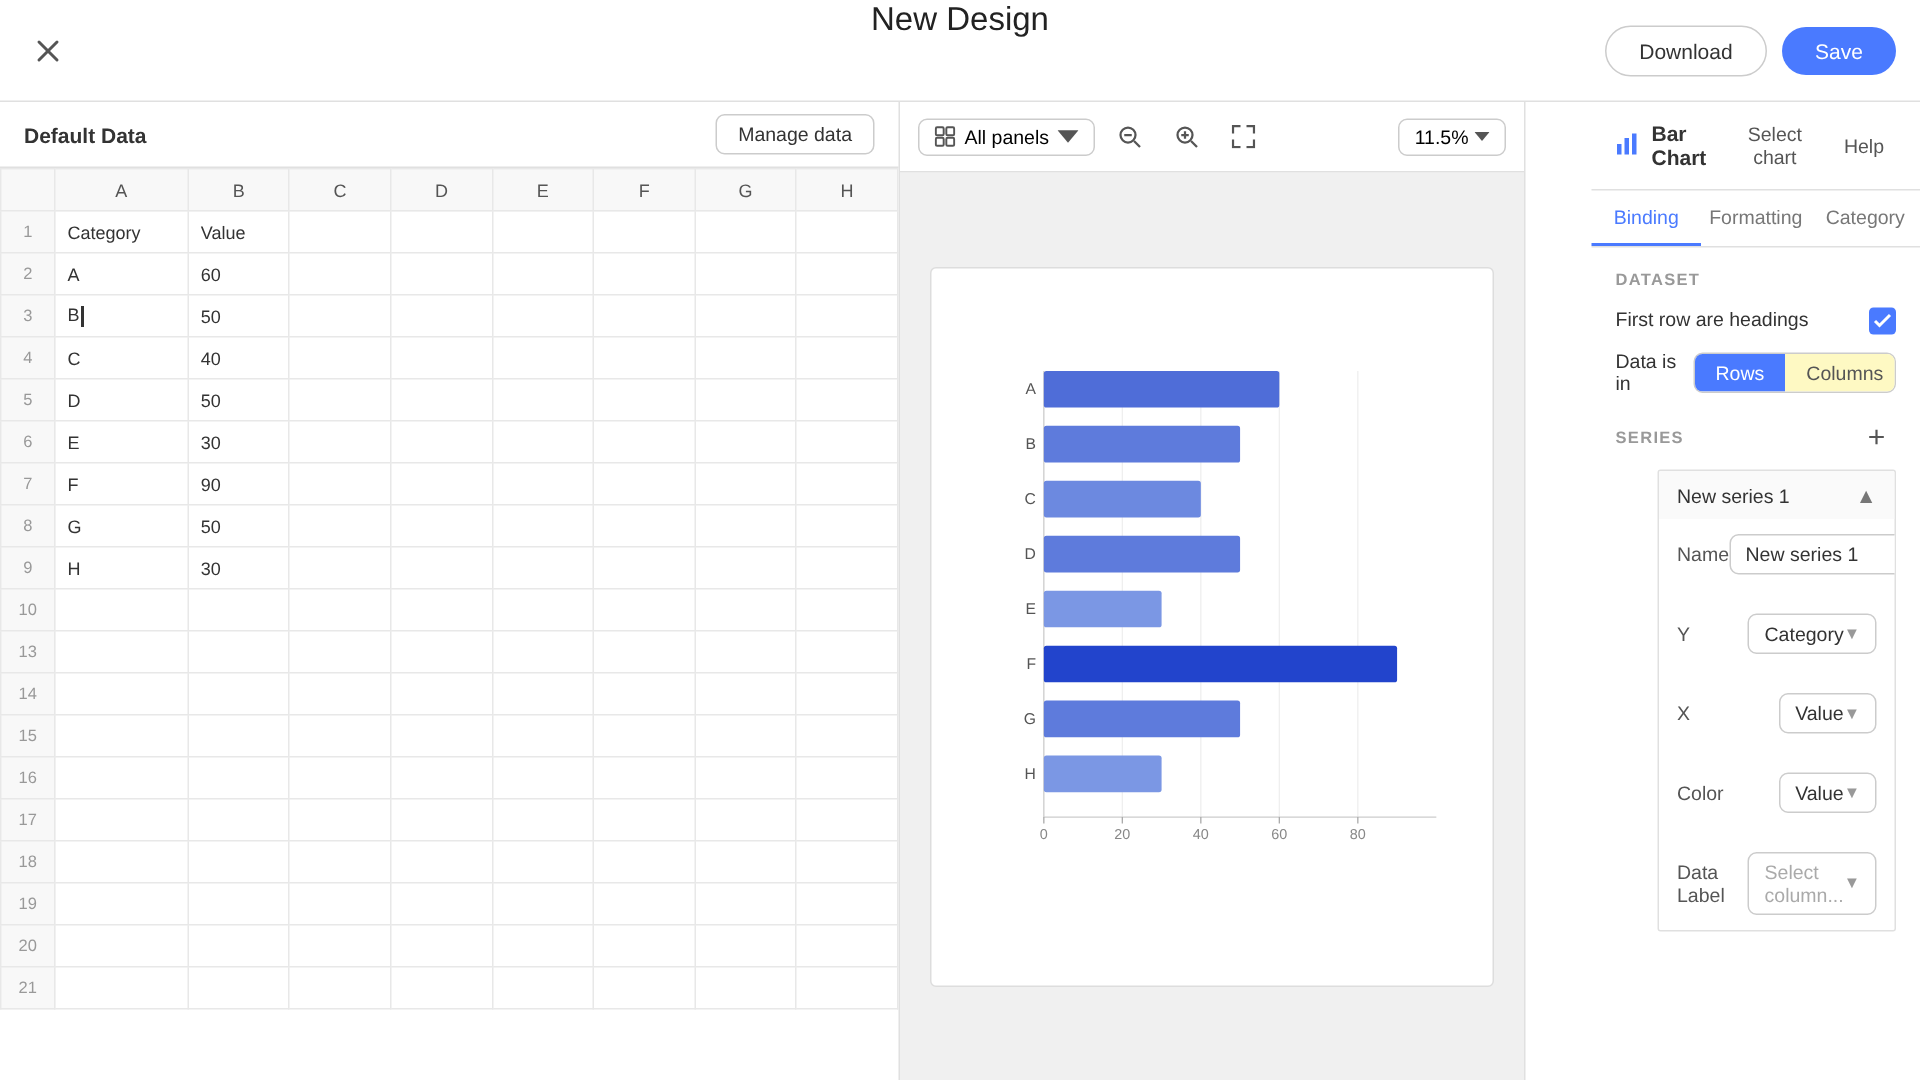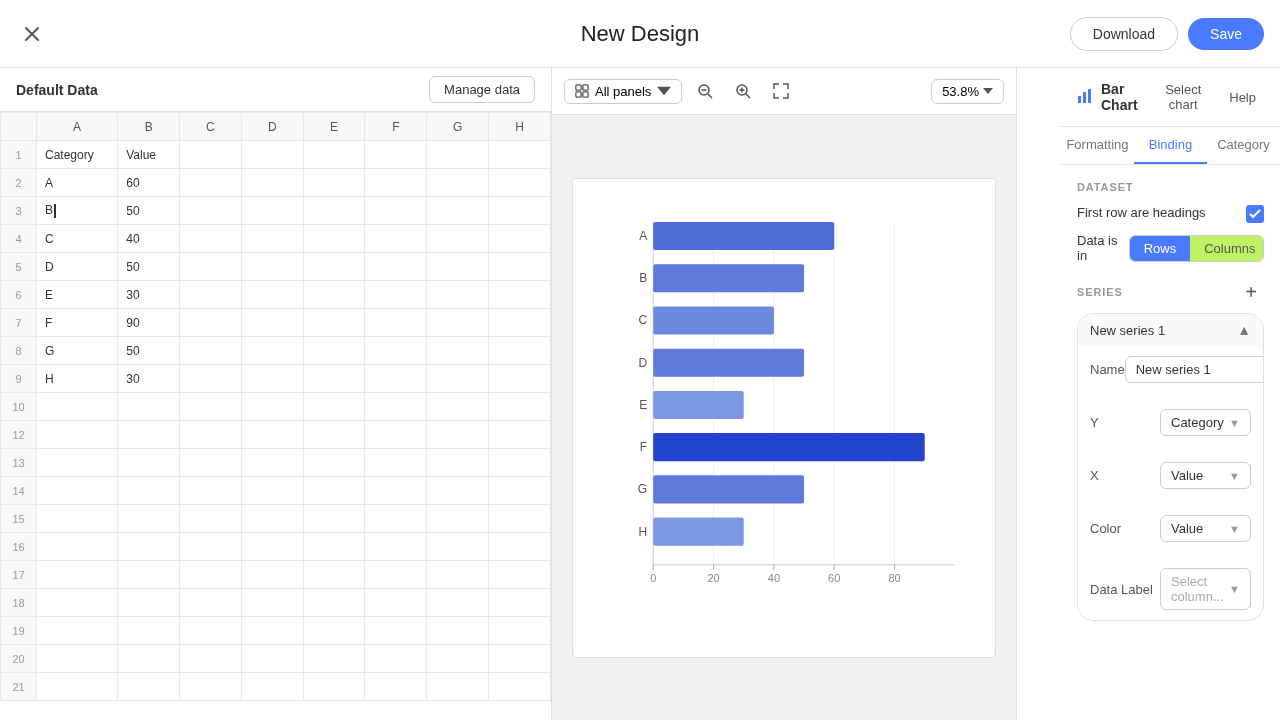--- a/index.html
+++ b/index.html
@@ -1,20 +1,20 @@
 <!DOCTYPE html>
 <html><head>
   <meta charset="utf-8">
   <style>
     * { box-sizing: border-box; margin: 0; padding: 0; }
     body { font-family: -apple-system, BlinkMacSystemFont, 'Segoe UI', Arial, sans-serif; font-size: 13px; background: #f5f5f5; width: 1280px; height: 720px; overflow: hidden; display: flex; flex-direction: column; }
 
     
     .topbar {
-      display: flex; align-items: center; justify-content: space-between;
+      display: flex; justify-content: space-between;
       background: #fff; border-bottom: 1px solid #e0e0e0;
       padding: 0 16px; height: 68px; flex-shrink: 0;
     }
     .topbar-left { display: flex; align-items: center; gap: 10px; }
     .close-btn { width: 32px; height: 32px; display: flex; align-items: center; justify-content: center; cursor: pointer; border-radius: 4px; }
     .close-btn svg { width: 20px; height: 20px; }
     .topbar-title { font-size: 22px; font-weight: 500; color: #222; position: absolute; left: 50%; transform: translateX(-50%); }
     .topbar-right { display: flex; align-items: center; gap: 10px; }
     .btn-download {
       border: 1px solid #ccc; background: #fff; border-radius: 24px;
@@ -22,21 +22,21 @@
     }
     .btn-save {
       border: none; background: #4a7aff; border-radius: 24px;
       padding: 8px 22px; font-size: 14px; cursor: pointer; color: #fff; font-weight: 500;
     }
 
     
     .main { display: flex; flex: 1; overflow: hidden; }
 
     
-    .left-panel { width: 552px; border-right: 1px solid #e0e0e0; display: flex; flex-direction: column; background: #fff; }
+    .left-panel { width: 600px; border-right: 1px solid #e0e0e0; display: flex; flex-direction: column; background: #fff; }
     .left-panel-header { display: flex; align-items: center; justify-content: space-between; padding: 8px 16px; border-bottom: 1px solid #e0e0e0; }
     .left-panel-title { font-weight: 600; font-size: 14px; color: #333; }
     .manage-data-btn { border: 1px solid #ccc; background: #fff; border-radius: 6px; padding: 5px 14px; font-size: 13px; cursor: pointer; color: #333; }
 
     
     .spreadsheet { flex: 1; overflow: auto; }
     .spreadsheet table { border-collapse: collapse; width: 100%; }
     .spreadsheet th, .spreadsheet td { border: 1px solid #e8e8e8; min-width: 50px; height: 28px; padding: 0 8px; text-align: left; font-size: 12px; color: #333; }
     .spreadsheet .row-num { background: #f8f8f8; color: #999; text-align: center; min-width: 36px; width: 36px; font-size: 11px; border: 1px solid #e8e8e8; }
     .spreadsheet .col-header { background: #f8f8f8; text-align: center; font-weight: 500; color: #555; font-size: 12px; border: 1px solid #e8e8e8; }
@@ -77,27 +77,27 @@
 
     .dataset-row { display: flex; align-items: flex-start; justify-content: space-between; margin-bottom: 10px; }
     .dataset-label { font-size: 13px; color: #333; }
     .checkbox-wrapper { display: flex; align-items: center; }
     .checkbox-blue { width: 18px; height: 18px; background: #4a7aff; border-radius: 3px; display: flex; align-items: center; justify-content: center; }
     .checkbox-blue svg { width: 12px; height: 12px; stroke: #fff; fill: none; stroke-width: 2.5; }
 
     .data-is-row { display: flex; align-items: center; justify-content: space-between; margin-bottom: 16px; }
     .data-is-label { font-size: 13px; color: #333; }
     .toggle-group { display: flex; border: 1px solid #ccc; border-radius: 6px; overflow: hidden; }
-    .toggle-btn { padding: 5px 14px; font-size: 13px; cursor: pointer; background: #bef264; border: none; color: #555; }
+    .toggle-btn { padding: 5px 14px; font-size: 13px; cursor: pointer; background: #fef9c3; border: none; color: #555; }
     .toggle-btn.active { background: #4a7aff; color: #fff; font-weight: 500; }
 
     .series-header { display: flex; align-items: center; justify-content: space-between; margin-bottom: 8px; }
     .add-btn { width: 26px; height: 26px; display: flex; align-items: center; justify-content: center; border: none; background: none; cursor: pointer; font-size: 20px; color: #555; border-radius: 4px; }
 
-    .series-item { border: 1px solid #e0e0e0; border-radius: 16px; margin-bottom: 12px; overflow: hidden; }
+    .series-item { border: 1px solid #e0e0e0; border-radius: 2px; margin-bottom: 12px; overflow: hidden; margin-left: 28px; }
     .series-item-header { display: flex; align-items: center; justify-content: space-between; padding: 8px 12px; cursor: pointer; background: #fafafa; }
     .series-item-name { font-size: 13px; font-weight: 500; color: #333; }
     .series-item-chevron { font-size: 14px; color: #777; }
 
     .series-fields { padding: 10px 12px; display: flex; flex-direction: column; gap: 26px; }
     .field-row { display: flex; align-items: center; justify-content: space-between; }
     .field-label { font-size: 13px; color: #555; width: 70px; }
     .field-input { border: 1px solid #ccc; border-radius: 6px; padding: 5px 10px; font-size: 13px; flex: 1; color: #333; outline: none; }
     .field-select { display: flex; align-items: center; justify-content: space-between; border: 1px solid #ccc; border-radius: 6px; padding: 5px 10px; font-size: 13px; flex: 1; cursor: pointer; background: #fff; color: #333; }
     .field-select-arrow { color: #999; font-size: 11px; }
@@ -238,31 +238,20 @@
               <td>30</td>
               <td></td>
               <td></td>
               <td></td>
               <td></td>
               <td></td>
               <td></td>
             </tr>
             <tr>
               <td class="row-num">10</td>
-              <td></td>
-              <td></td>
-              <td></td>
-              <td></td>
-              <td></td>
-              <td></td>
-              <td></td>
-              <td></td>
-            </tr>
-            <tr>
-              <td class="row-num">12</td>
               <td></td>
               <td></td>
               <td></td>
               <td></td>
               <td></td>
               <td></td>
               <td></td>
               <td></td>
             </tr>
             <tr>
@@ -397,21 +386,21 @@
             <line x1="4.5" y1="7" x2="9.5" y2="7"></line>
             <line x1="11" y1="11" x2="15" y2="15"></line>
           </svg>
       </button>
       <button class="toolbar-icon-btn">
         <svg width="16" height="16" viewBox="0 0 16 16" fill="none" stroke="#555" stroke-width="1.5">
             <path d="M1 6V1h5M10 1h5v5M15 10v5h-5M6 15H1v-5"></path>
           </svg>
       </button>
       <div class="zoom-select">
-        <span>53.8%</span>
+        <span>11.5%</span>
         <svg viewBox="0 0 10 6" fill="#555" width="10" height="6">
             <path d="M0 0l5 6 5-6z"></path>
           </svg>
       </div>
     </div>
     <div class="chart-area">
       <div class="chart-container">
         <svg class="chart-svg" id="bar-chart-svg" viewBox="0 0 360 400">
 
         <line x1="100" y1="10" x2="100" y2="351" stroke="#efefef" stroke-width="1"></line>
@@ -463,22 +452,22 @@
         </span>
         <span class="right-panel-title">Bar Chart</span>
       </div>
       <div class="right-panel-actions">
         <button class="right-action-btn">Select chart</button>
         <button class="right-action-btn">Help</button>
       </div>
     </div>
 
     <div class="tabs">
+      <div class="tab active">Binding</div>
       <div class="tab">Formatting</div>
-      <div class="tab active">Binding</div>
       <div class="tab">Category</div>
     </div>
 
     <div class="panel-content">
 
       <div class="section-label">DATASET</div>
 
       <div class="dataset-row">
         <span class="dataset-label">First row are headings</span>
         <div class="checkbox-wrapper">

